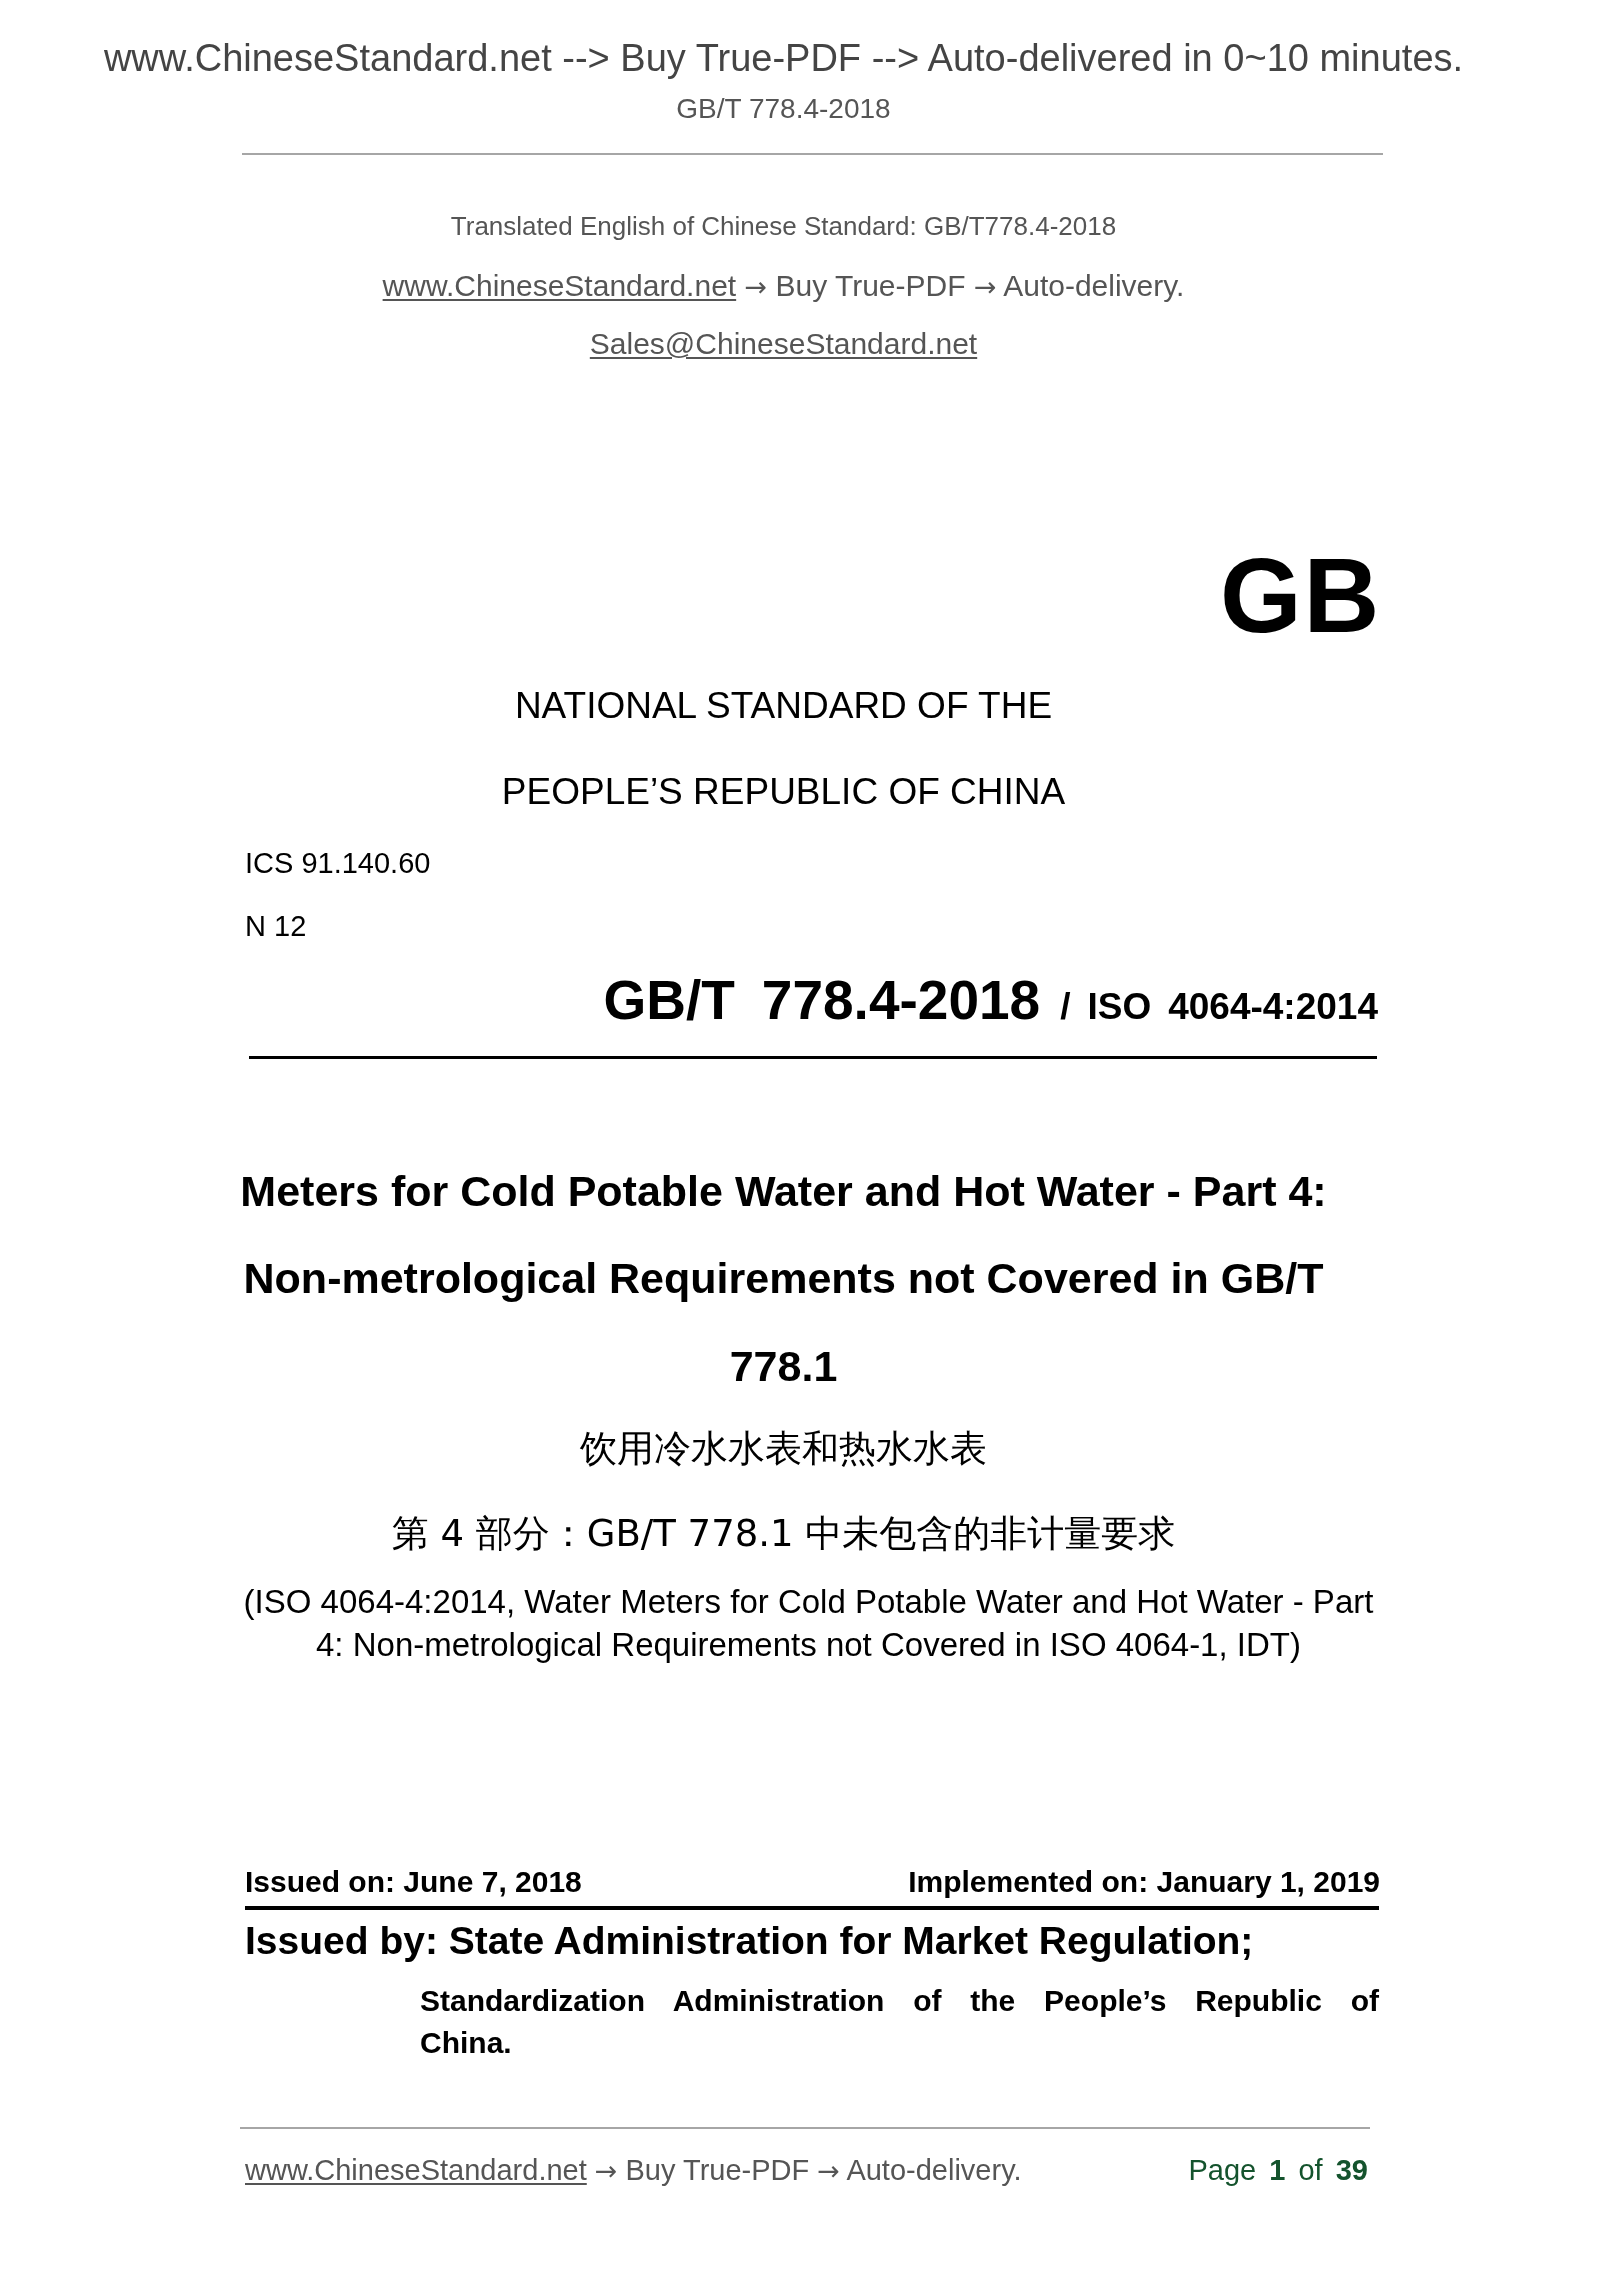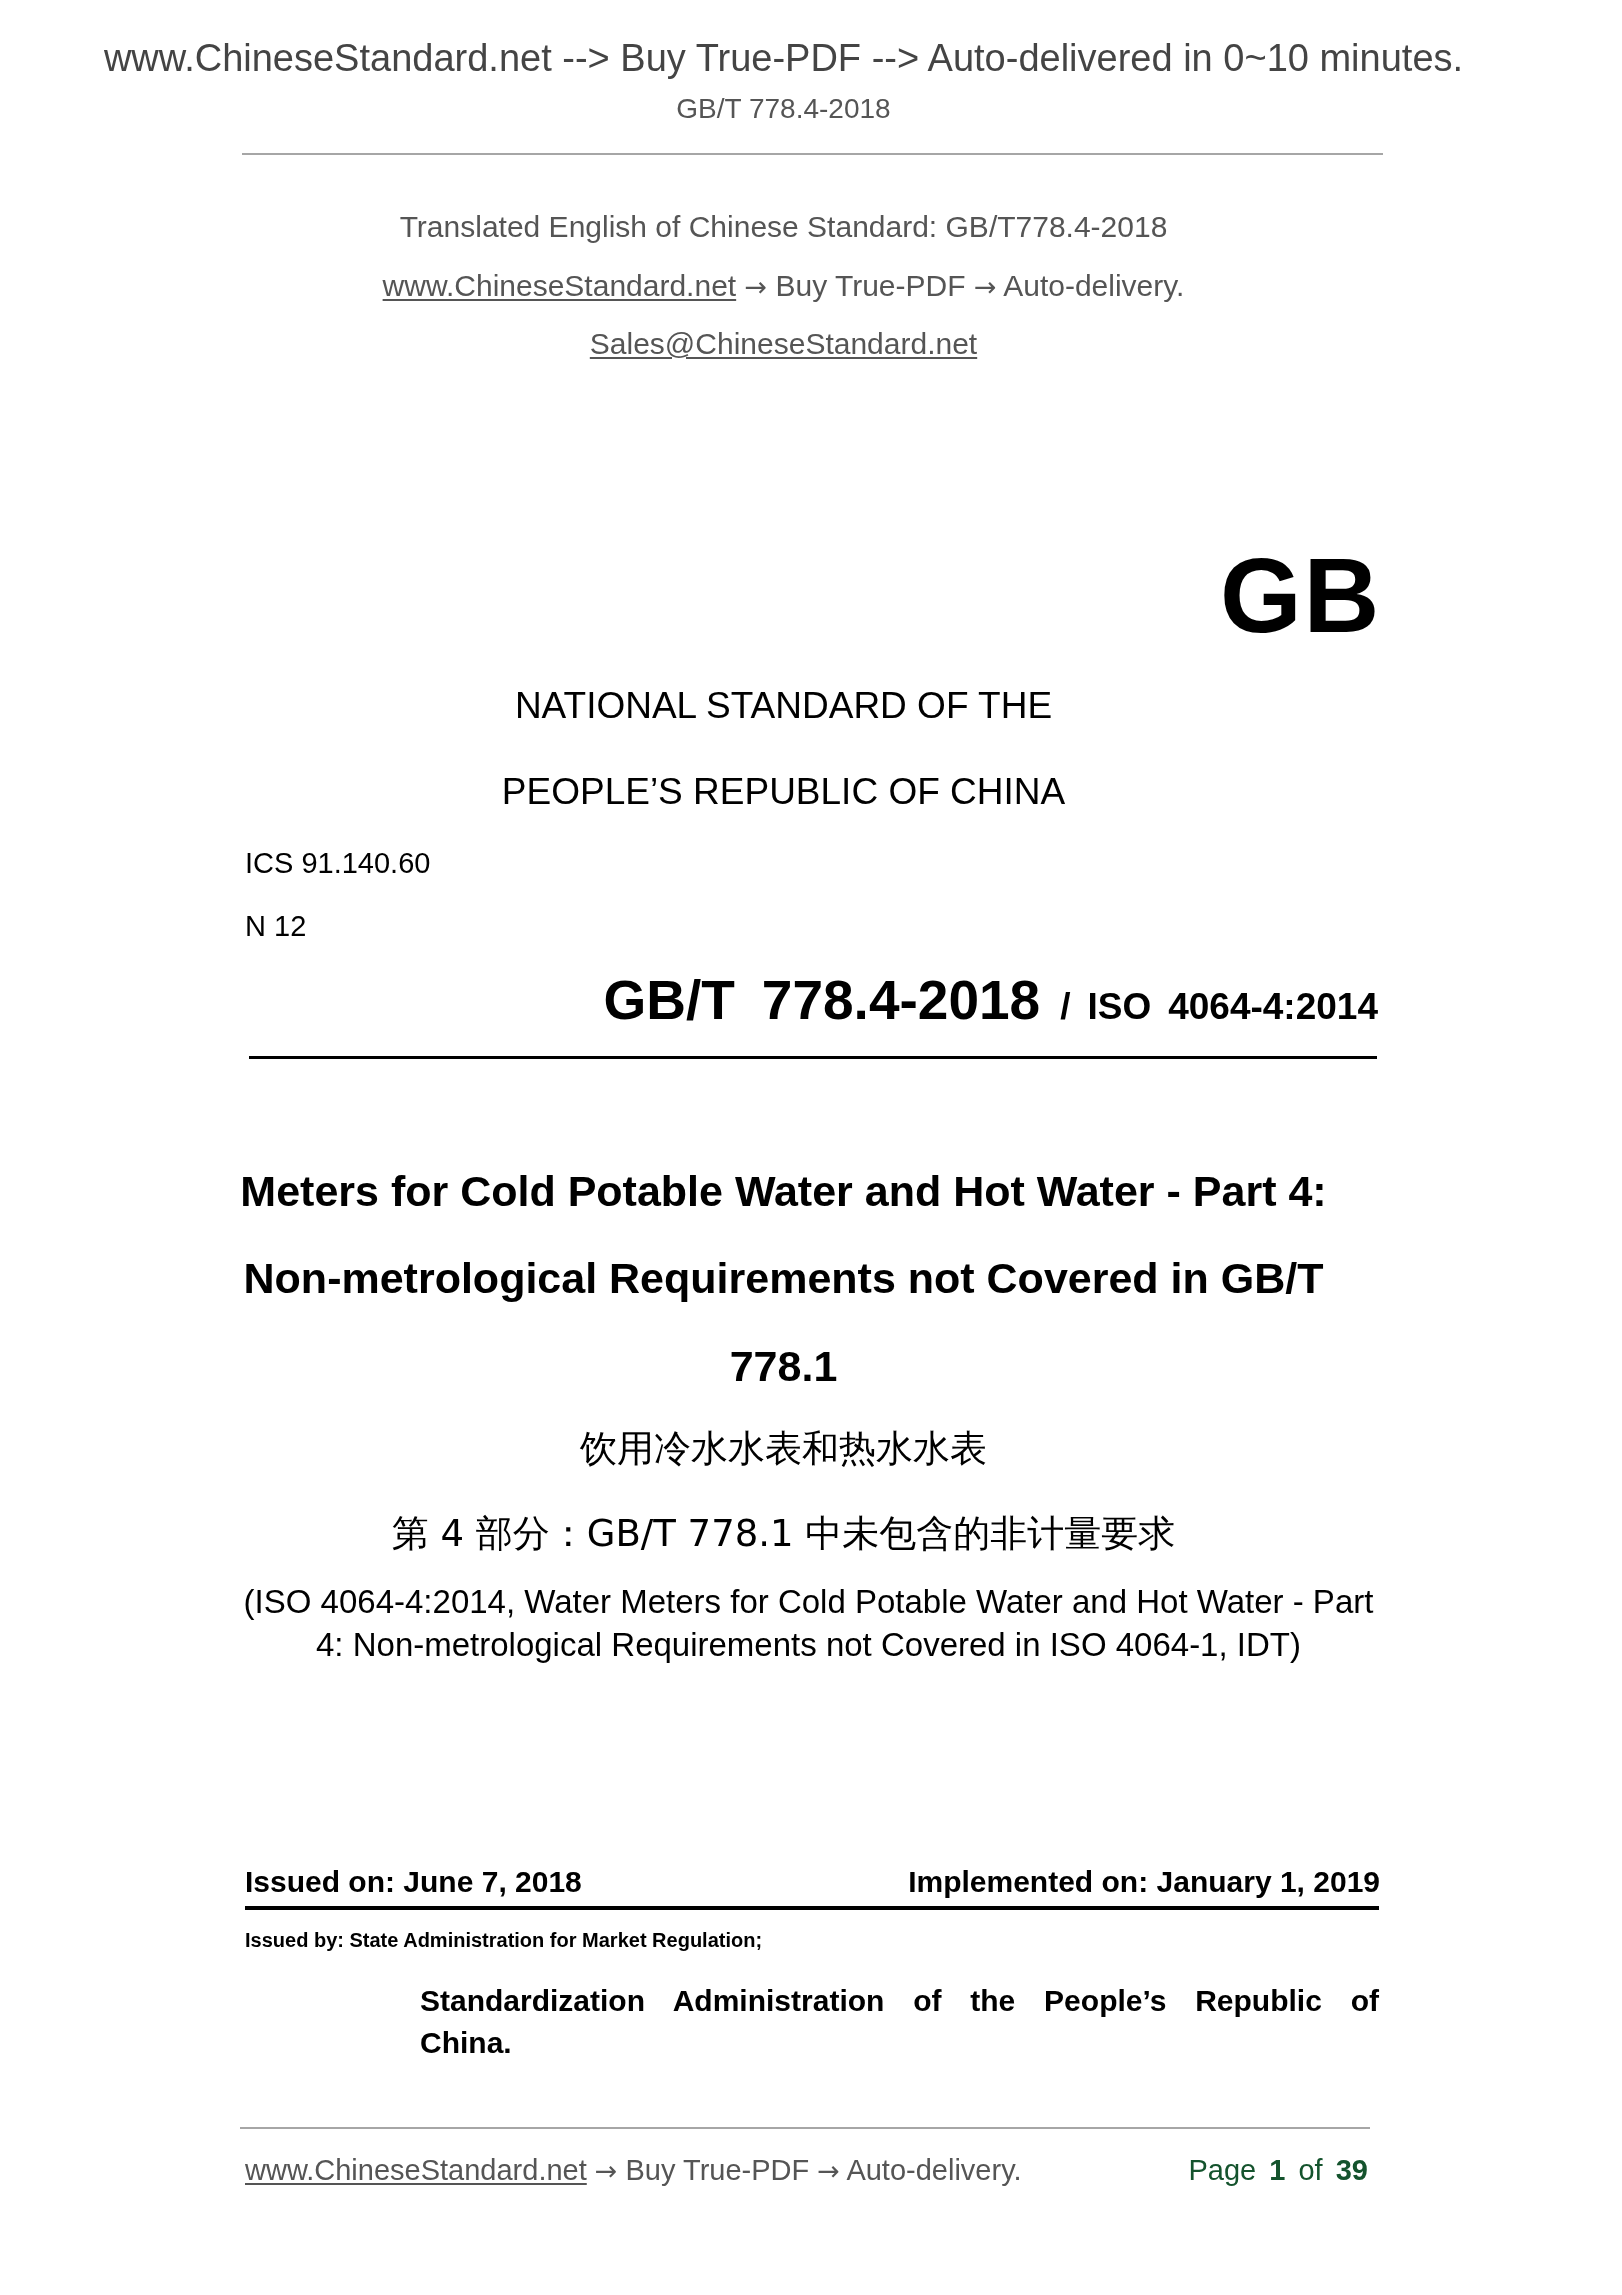--- a/index.html
+++ b/index.html
@@ -15,21 +15,21 @@
     font-family: "Liberation Sans", "DejaVu Sans", sans-serif;
     color: #000;
   }
   .abs { position: absolute; white-space: nowrap; }
   .center { left: 12px; width: 1543px; text-align: center; }
 
   .hdr1 { top: 33px; font-size: 38px; color: #444444; line-height: 50px; }
   .hdr2 { top: 92px; font-size: 28px; color: #555555; line-height: 33px; }
   .hdr-rule { top: 153px; left: 242px; width: 1141px; height: 1.7px; background: #a6a6a6; }
 
-  .trans { top: 208px; font-size: 30px; color: #555555; line-height: 37px; }
+  .trans { top: 208px; font-size: 26px; color: #555555; line-height: 37px; }
   .link-line { top: 267px; font-size: 30px; color: #555555; line-height: 37px; }
   .sales { top: 325px; font-size: 30px; color: #555555; line-height: 37px; }
   .u { text-decoration: underline; text-underline-offset: 3.3px; text-decoration-thickness: 1.7px; }
   .arrow { font-family: "DejaVu Sans", sans-serif; font-size: 27px; }
 
   .gb-logo { top: 542px; right: 242px; font-size: 105px; font-weight: bold; line-height: 108px; letter-spacing: 1.7px; }
 
   .nat1 { top: 684px; font-size: 37px; line-height: 43px; }
   .nat2 { top: 770px; font-size: 37px; line-height: 43px; }
 
@@ -50,21 +50,21 @@
   .cn1 { top: 1426px; text-align: center; }
   .cn2 { top: 1511px; }
 
   .iso-p { font-size: 33px; line-height: 40px; padding-left: 25px; }
   .ip1 { top: 1582px; }
   .ip2 { top: 1625px; }
 
   .issued-on { top: 1864px; left: 245px; font-size: 30px; font-weight: bold; line-height: 35px; }
   .impl-on { top: 1864px; right: 243px; font-size: 30px; font-weight: bold; line-height: 35px; }
   .issue-rule { top: 1906px; left: 245px; width: 1134px; height: 4.2px; background: #000; }
-  .issued-by { top: 1923px; left: 245px; font-size: 20px; font-weight: bold; line-height: 35px; }
+  .issued-by { top: 1923px; left: 245px; font-size: 39px; font-weight: bold; line-height: 35px; }
   .sac { top: 1983px; left: 420px; width: 959px; font-size: 30px; font-weight: bold; line-height: 35px; white-space: normal; text-align: justify; text-align-last: justify; }
   .china { top: 2025px; left: 420px; font-size: 30px; font-weight: bold; line-height: 35px; }
 
   .foot-rule { top: 2127px; left: 240px; width: 1130px; height: 1.7px; background: #a6a6a6; }
   .foot-left { top: 2153px; left: 245px; font-size: 29px; color: #555555; line-height: 35px; }
   .foot-right { top: 2153px; right: 255px; font-size: 29px; color: #14532d; line-height: 35px; word-spacing: 5px; }
   .foot-right b { font-weight: bold; }
 </style>
 </head>
 <body>

